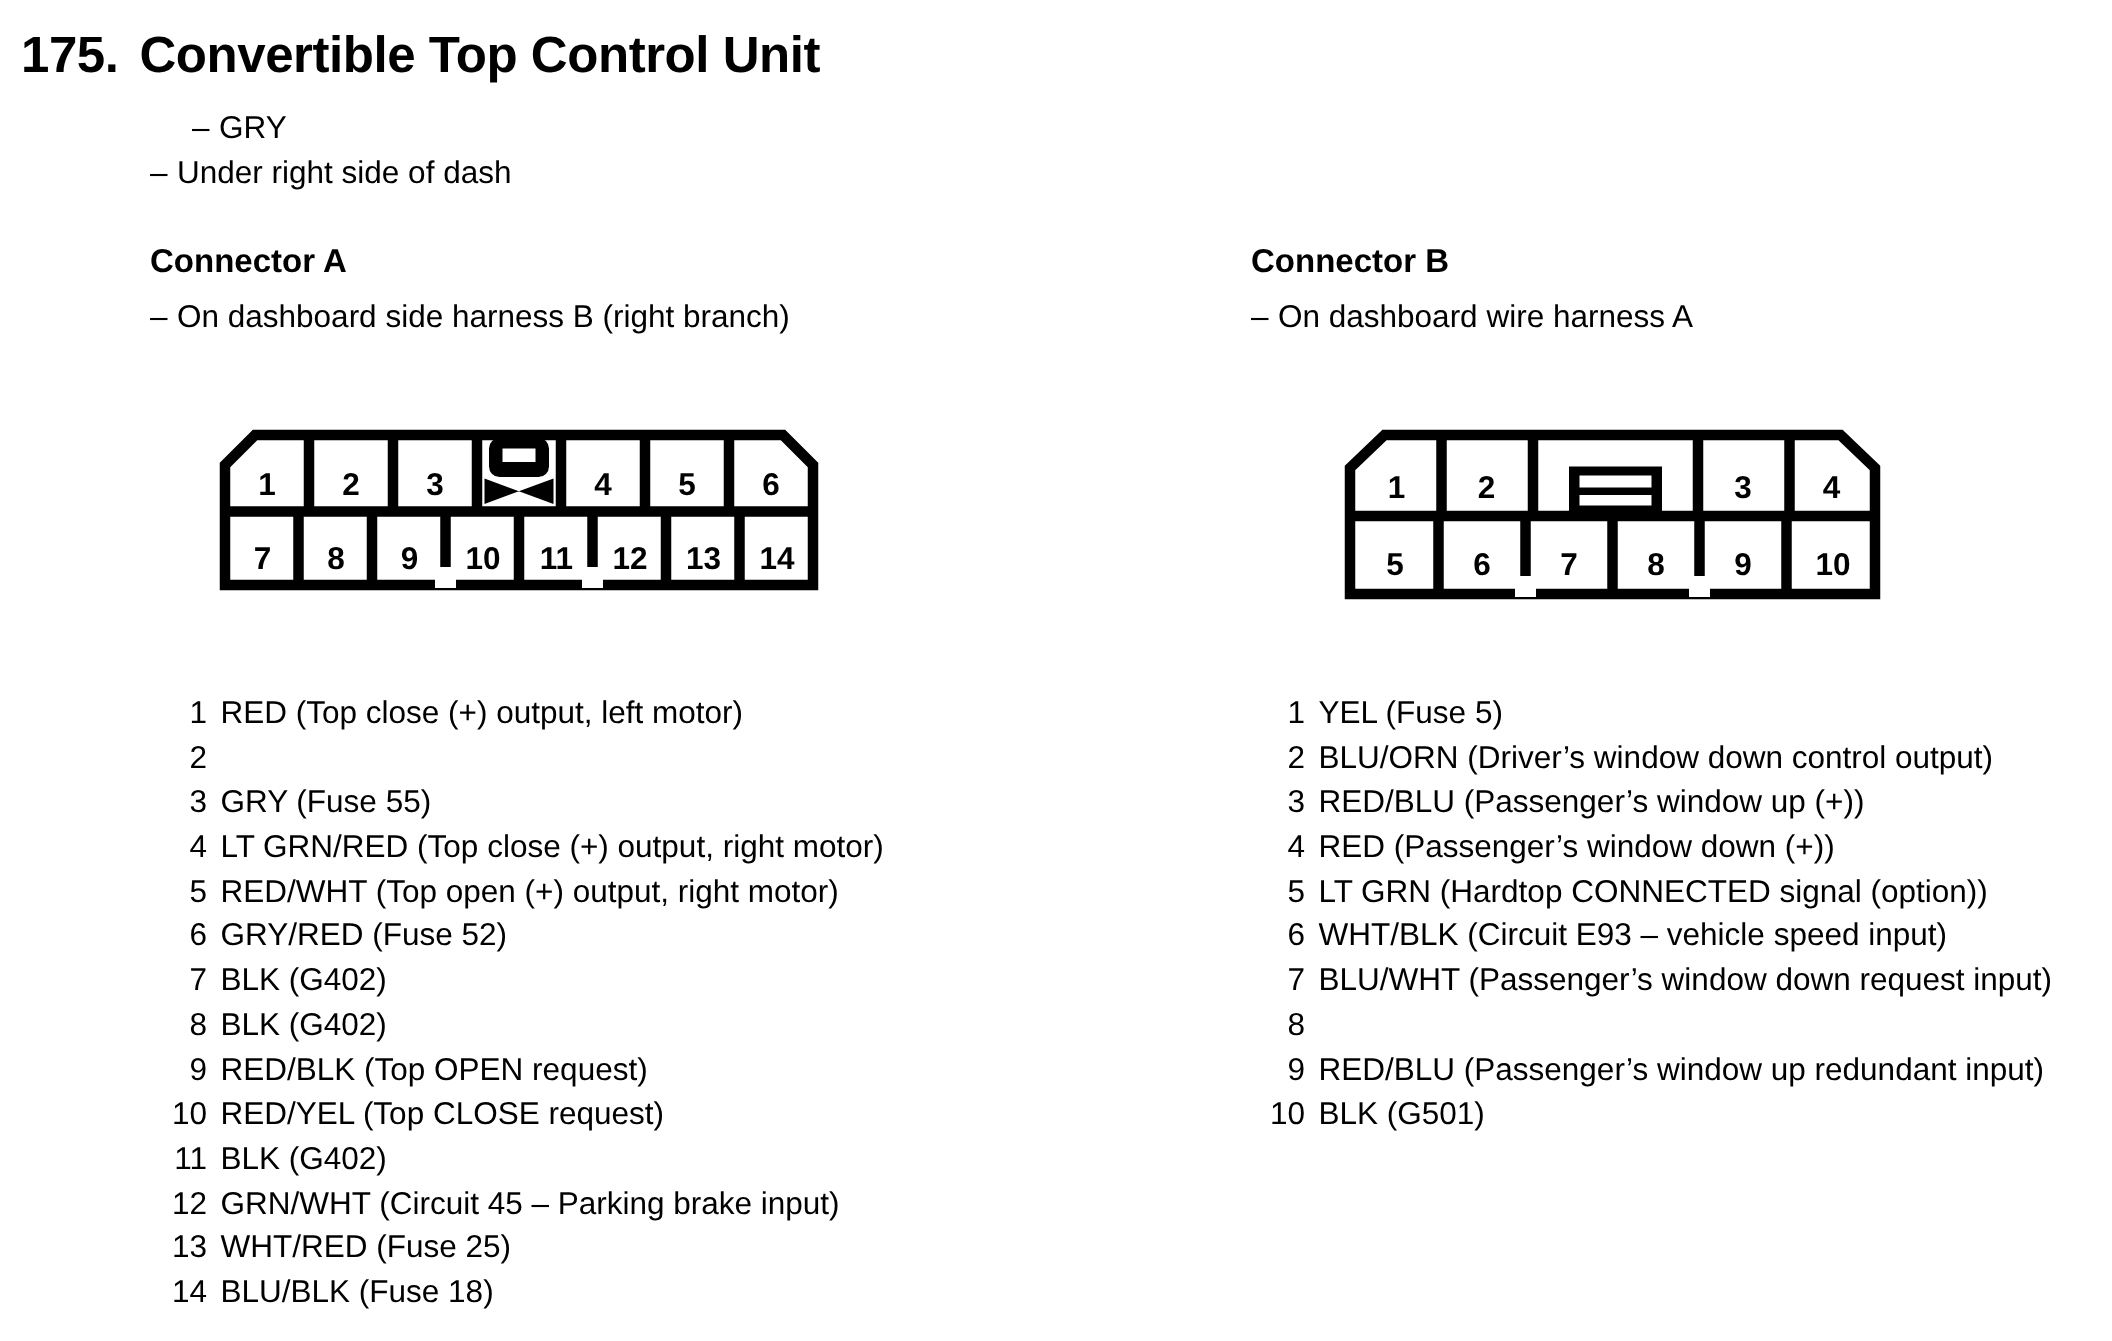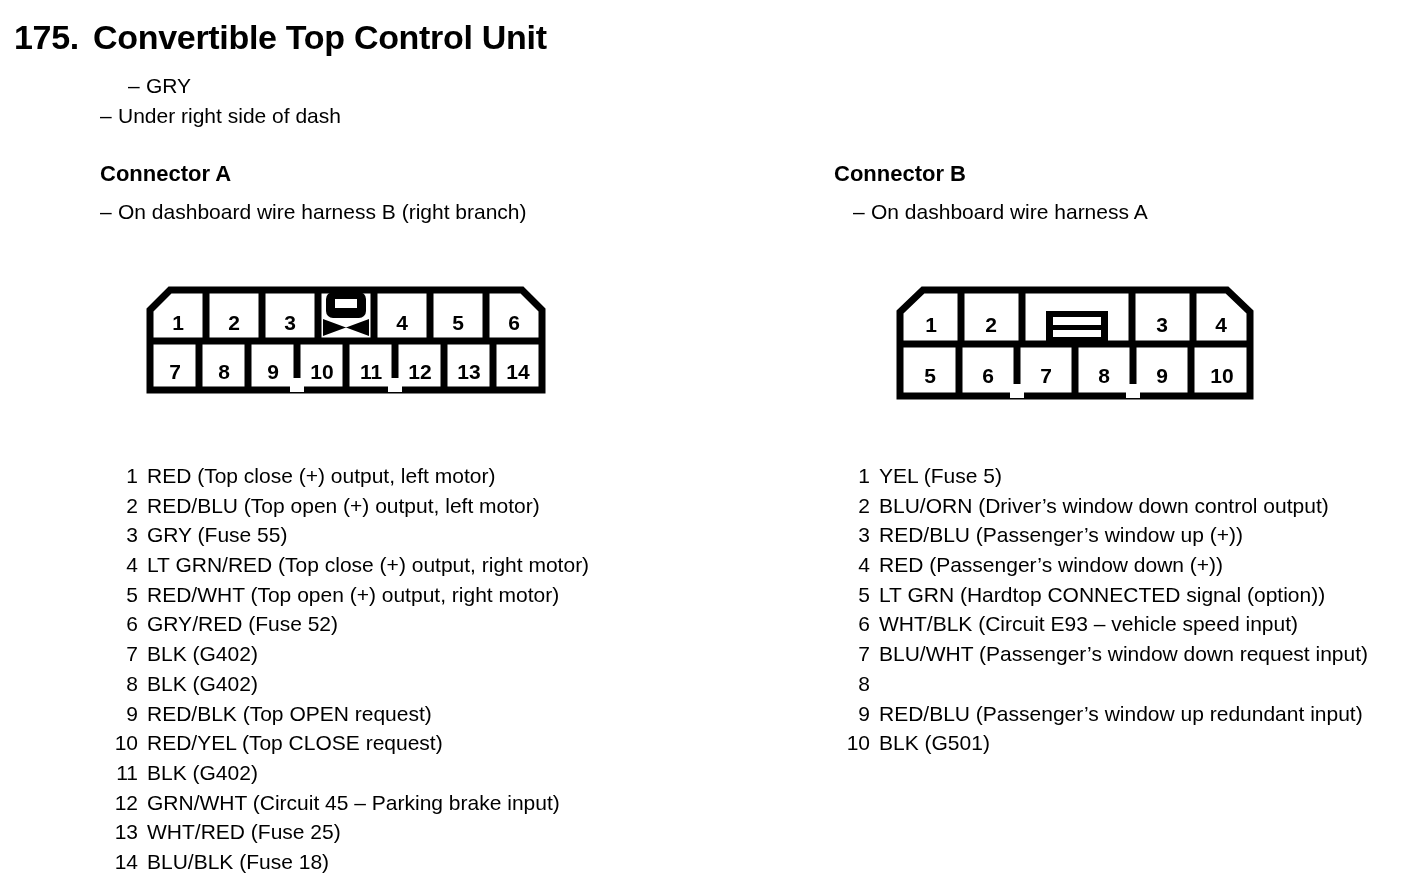--- a/index.html
+++ b/index.html
@@ -58,21 +58,21 @@
     white-space: nowrap;
   }
   .conn-sub .dash {
     display: inline-block;
     width: 18px;
   }
 
   #connA-heading { left: 100px; top: 161px; }
   #connA-sub     { left: 100px; top: 200px; }
   #connB-heading { left: 834px; top: 161px; }
-  #connB-sub     { left: 834px; top: 200px; margin-left: 19px; }
+  #connB-sub     { left: 834px; top: 200px; }
 
   
   .conn-figure {
     position: absolute;
   }
   #connA-figure { left: 140px; top: 278px; }
   #connB-figure { left: 890px; top: 278px; }
 
   .conn-figure svg { display: block; }
   .pin-num-svg {
@@ -115,21 +115,21 @@
 
 <div class="subline sub1">
   <span class="dash">–</span><span>GRY</span>
 </div>
 <div class="subline sub2">
   <span class="dash">–</span><span>Under right side of dash</span>
 </div>
 
 <div class="conn-heading" id="connA-heading">Connector A</div>
 <div class="conn-sub" id="connA-sub">
-  <span class="dash">–</span><span>On dashboard wire harness B (right branch)</span>
+  <span class="dash">–</span><span>On dashboard side harness B (right branch)</span>
 </div>
 
 <div class="conn-figure" id="connA-figure">
   <svg width="420" height="120" viewBox="0 0 420 120" xmlns="http://www.w3.org/2000/svg">
 
     <path d="M 10 112 L 10 32 L 30 12 L 382 12 L 402 32 L 402 112 Z" fill="#ffffff" stroke="#000000" stroke-width="7" stroke-linejoin="miter"></path>
 
     <line x1="13" y1="63" x2="399" y2="63" stroke="#000000" stroke-width="7"></line>
 
     <line x1="66" y1="15" x2="66" y2="63" stroke="#000000" stroke-width="7"></line>
@@ -216,21 +216,20 @@
   </svg>
 </div>
 
 <div class="pin-list" id="connA-list">
     <div class="pin-row">
       <span class="pin-no">1</span>
       <span class="pin-desc">RED (Top close (+) output, left motor)</span>
     </div>
     <div class="pin-row">
       <span class="pin-no">2</span>
-      <span class="pin-desc">RED/BLU (Top open (+) output, left motor)</span>
     </div>
     <div class="pin-row">
       <span class="pin-no">3</span>
       <span class="pin-desc">GRY (Fuse 55)</span>
     </div>
     <div class="pin-row">
       <span class="pin-no">4</span>
       <span class="pin-desc">LT GRN/RED (Top close (+) output, right motor)</span>
     </div>
     <div class="pin-row">

